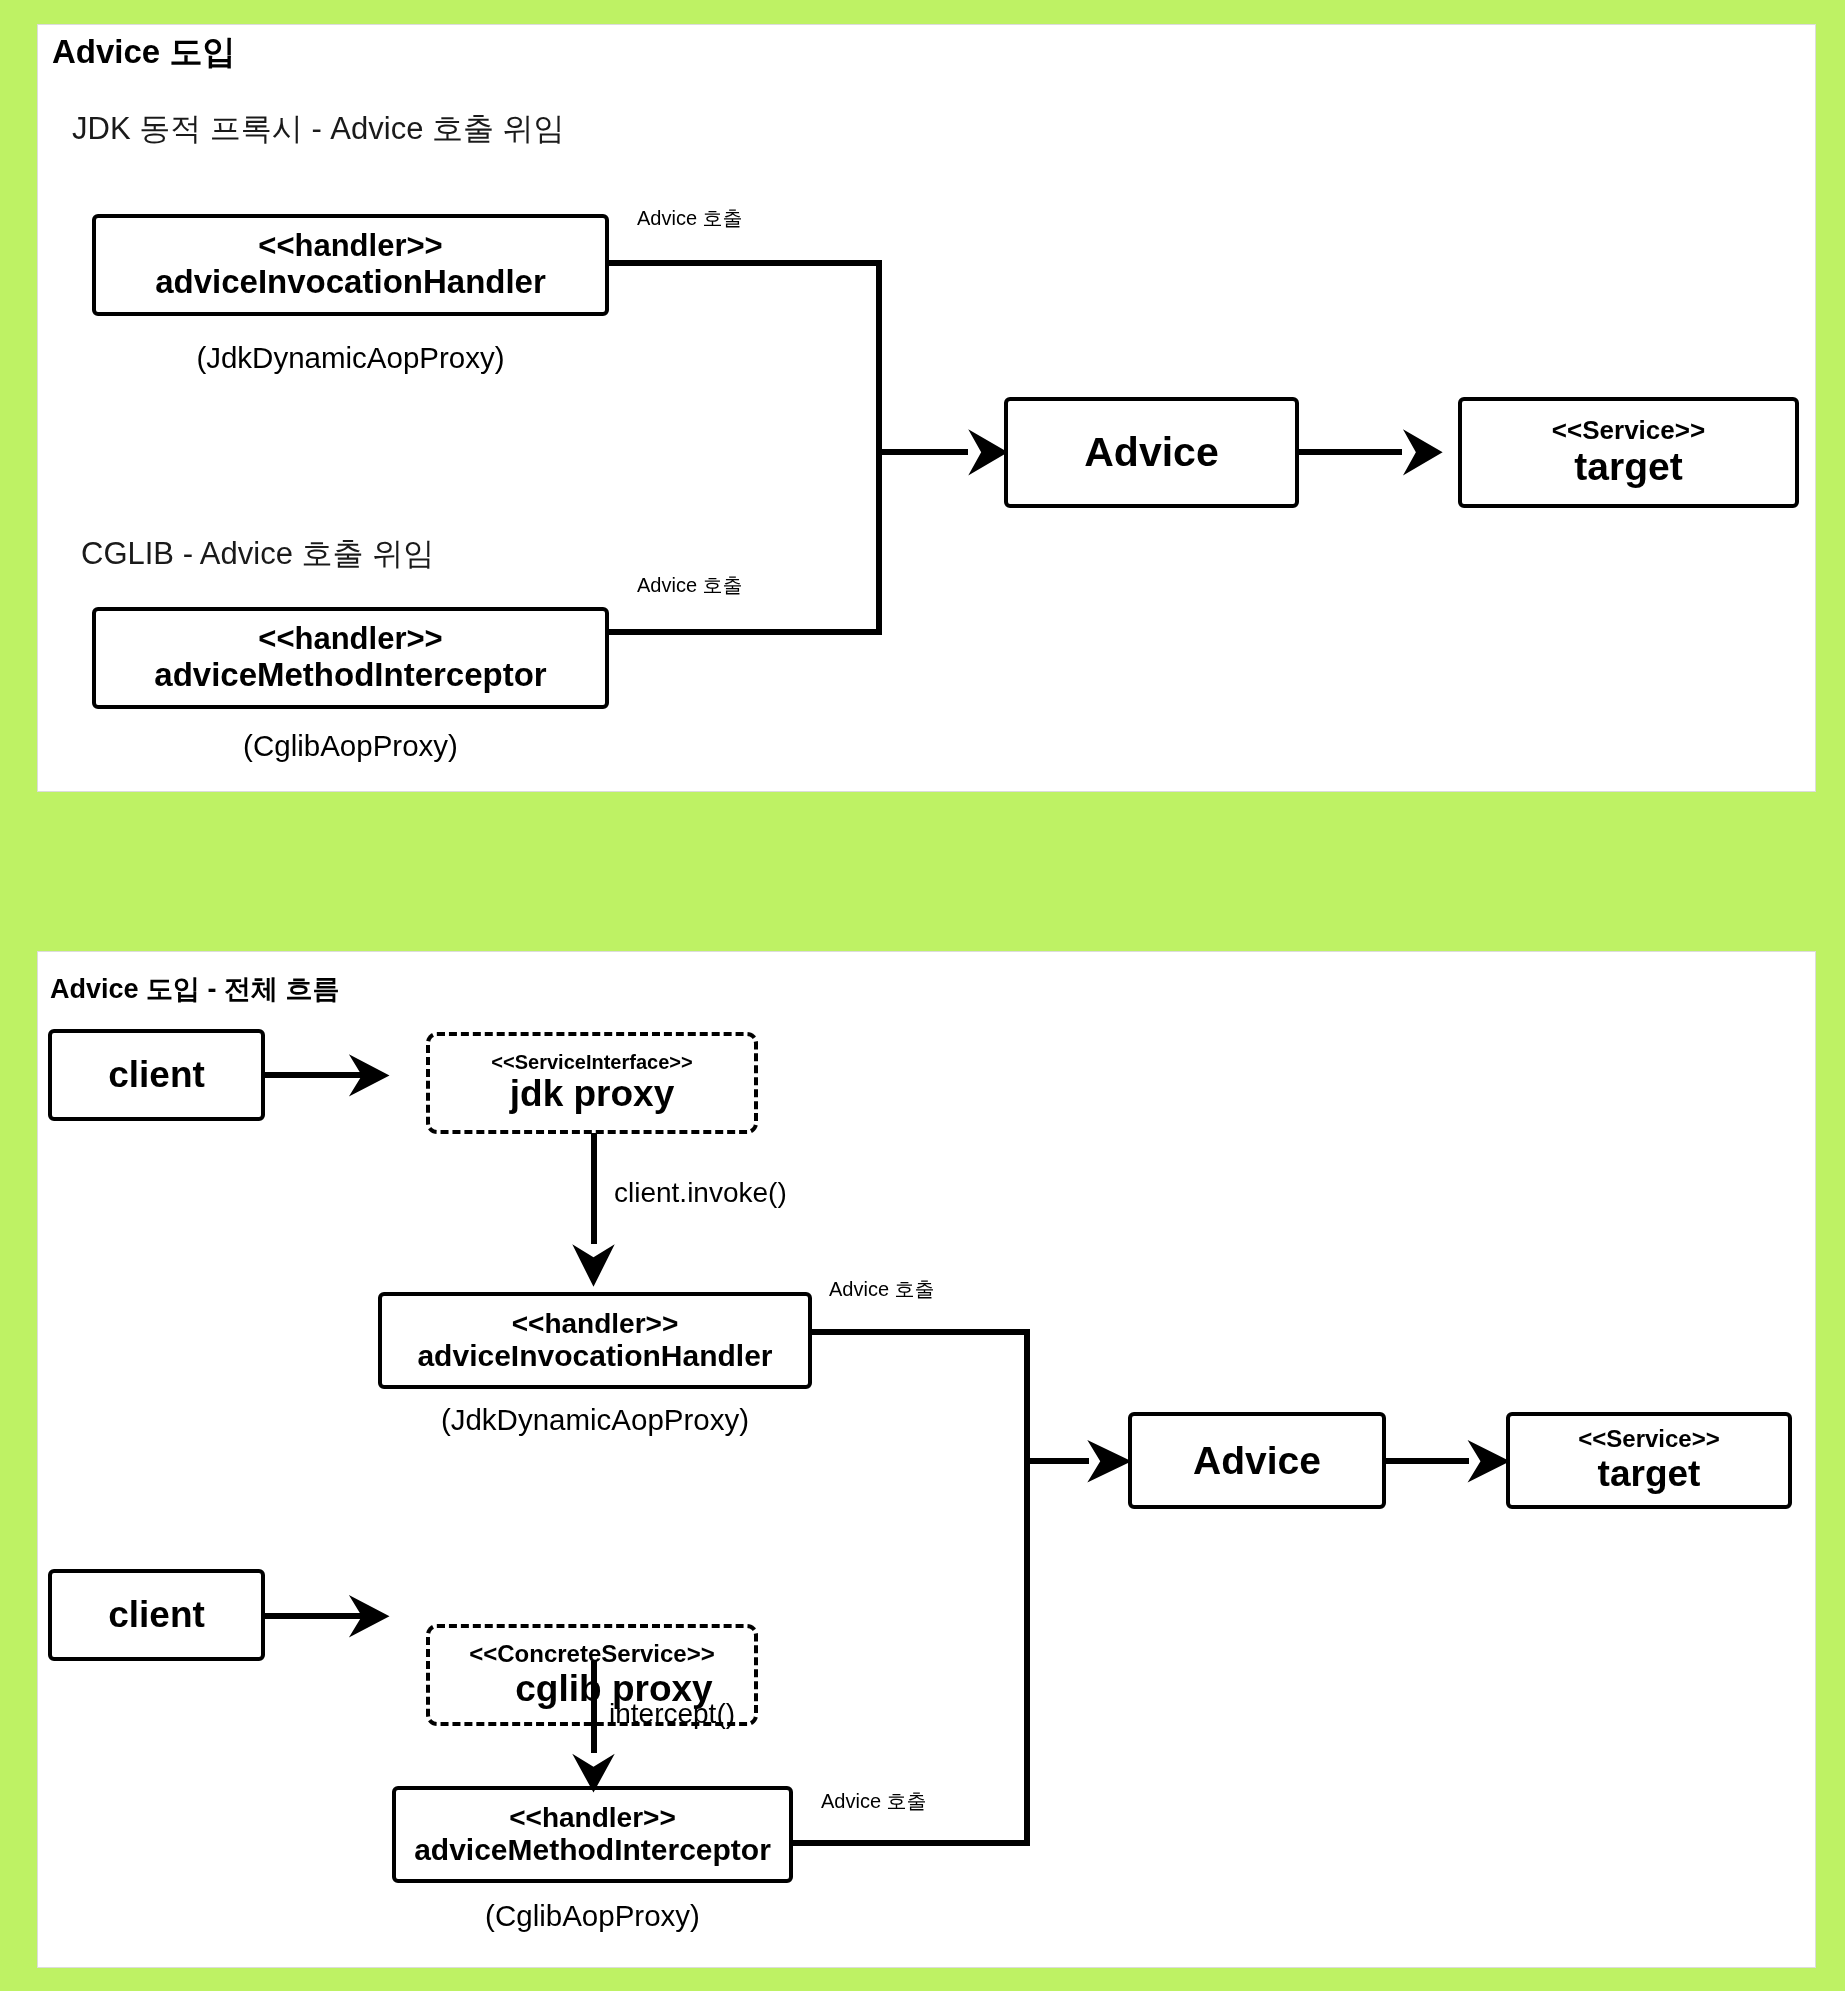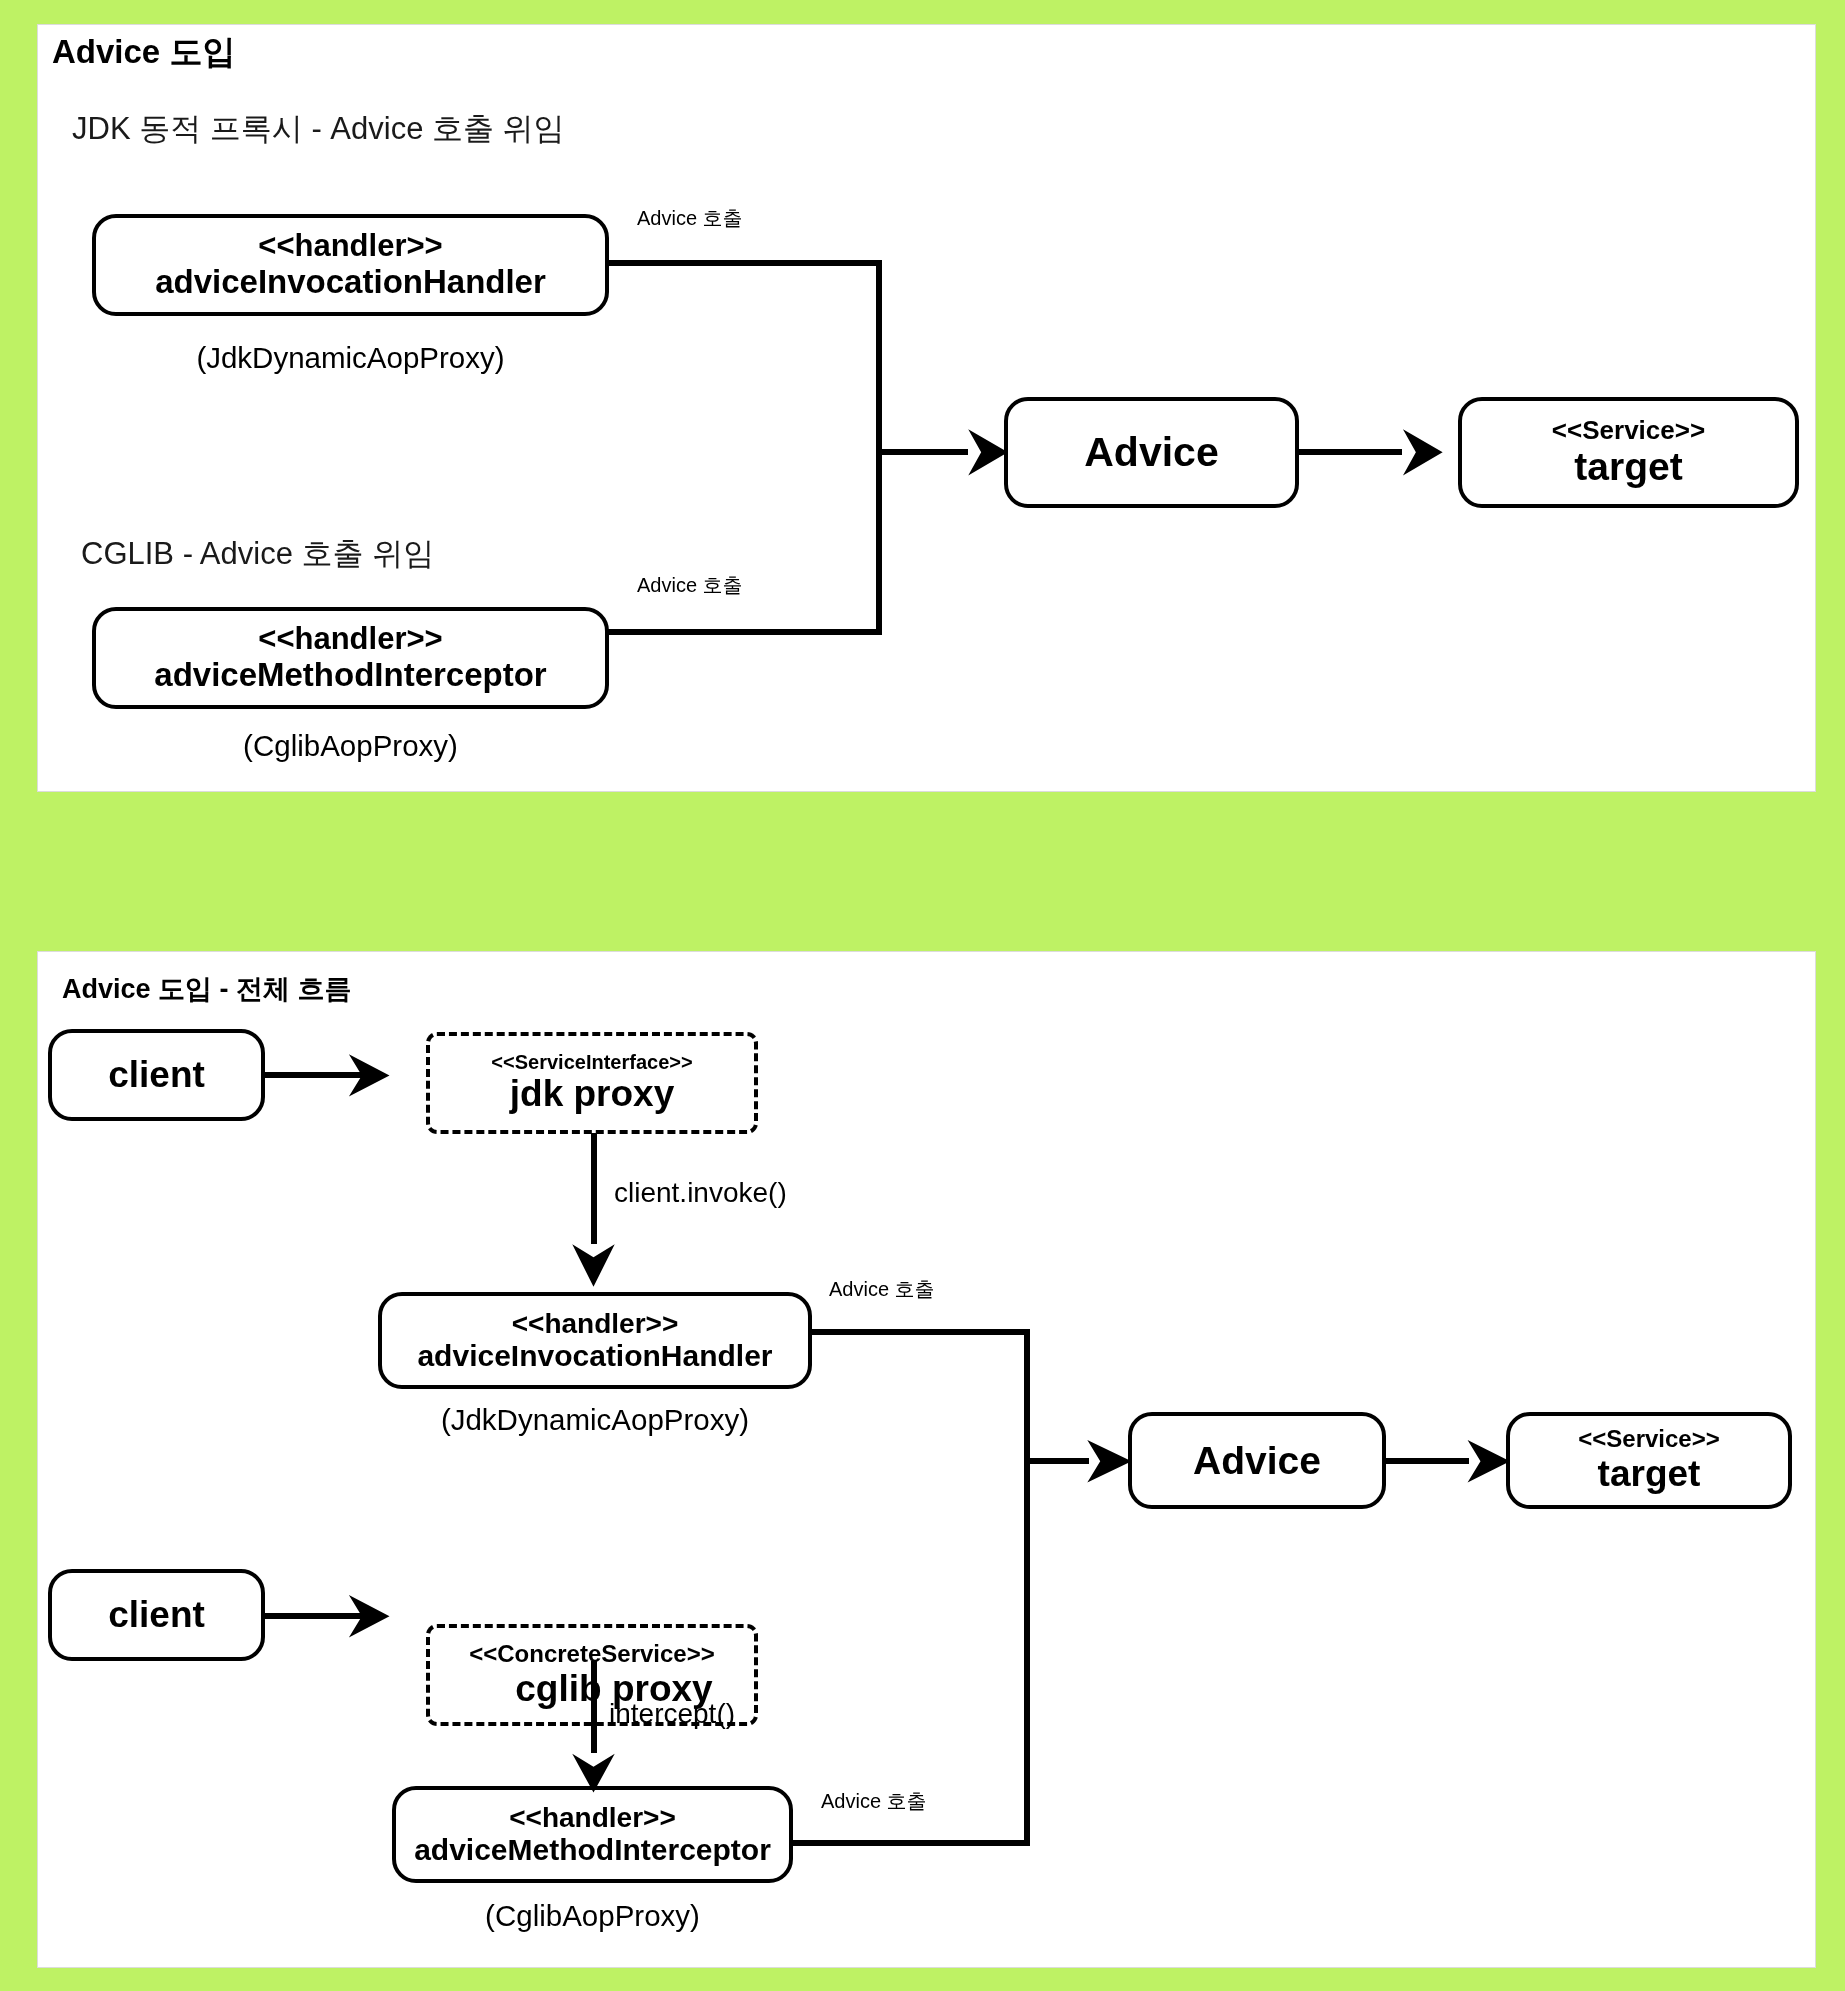--- a/index.html
+++ b/index.html
@@ -41,21 +41,21 @@
     color: #1a1a1a;
     white-space: nowrap;
   }
 
   
   .node {
     position: absolute;
     box-sizing: border-box;
     background: #ffffff;
     border: 4.6px solid #000000;
-    border-radius: 24px;
+    border-radius: 6px;
     display: flex;
     flex-direction: column;
     align-items: center;
     justify-content: center;
     text-align: center;
     line-height: 1.12;
   }
   .node.dashed {
     border-style: dashed;
     border-width: 4.6px;
@@ -147,21 +147,21 @@
   <div class="edge-label" style="left:637px; top:205px;">Advice 호출</div>
   <div class="edge-label" style="left:637px; top:572px;">Advice 호출</div>
 
   <svg class="arrowlayer" viewBox="0 0 2000 2158" width="1846" height="1992">
     <polygon points="1049,465 1092,490 1049,515 1063,490" fill="#000"></polygon>
     <polygon points="1520,465 1563,490 1520,515 1534,490" fill="#000"></polygon>
   </svg>
 
   <div class="panel" id="panel-2"></div>
 
-  <div class="panel-title" id="panel-2-title" style="left:62px; top:971px;">Advice 도입 - 전체 흐름</div>
+  <div class="panel-title" id="panel-2-title" style="left:50px; top:971px;">Advice 도입 - 전체 흐름</div>
 
   <div class="node" style="left:48px; top:1029px; width:217px; height:92px;">
     <span class="name" style="font-size:37px;">client</span>
   </div>
 
   <div class="node dashed" style="left:426px; top:1032px; width:332px; height:102px;">
     <span class="stereo" style="font-size:20px;">&lt;&lt;ServiceInterface&gt;&gt;</span>
     <span class="name" style="font-size:37px;">jdk proxy</span>
   </div>
 

